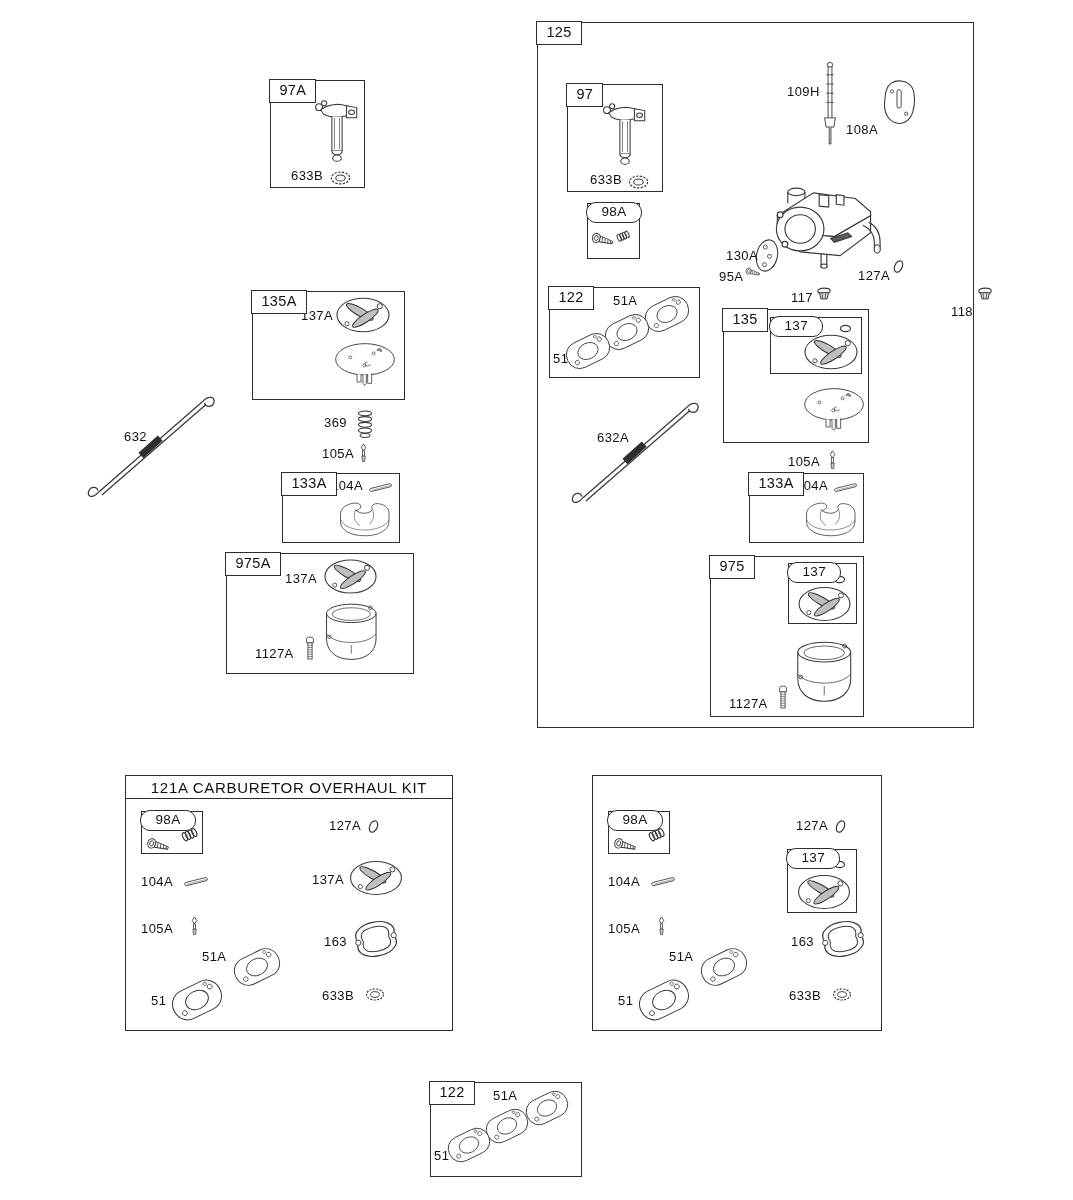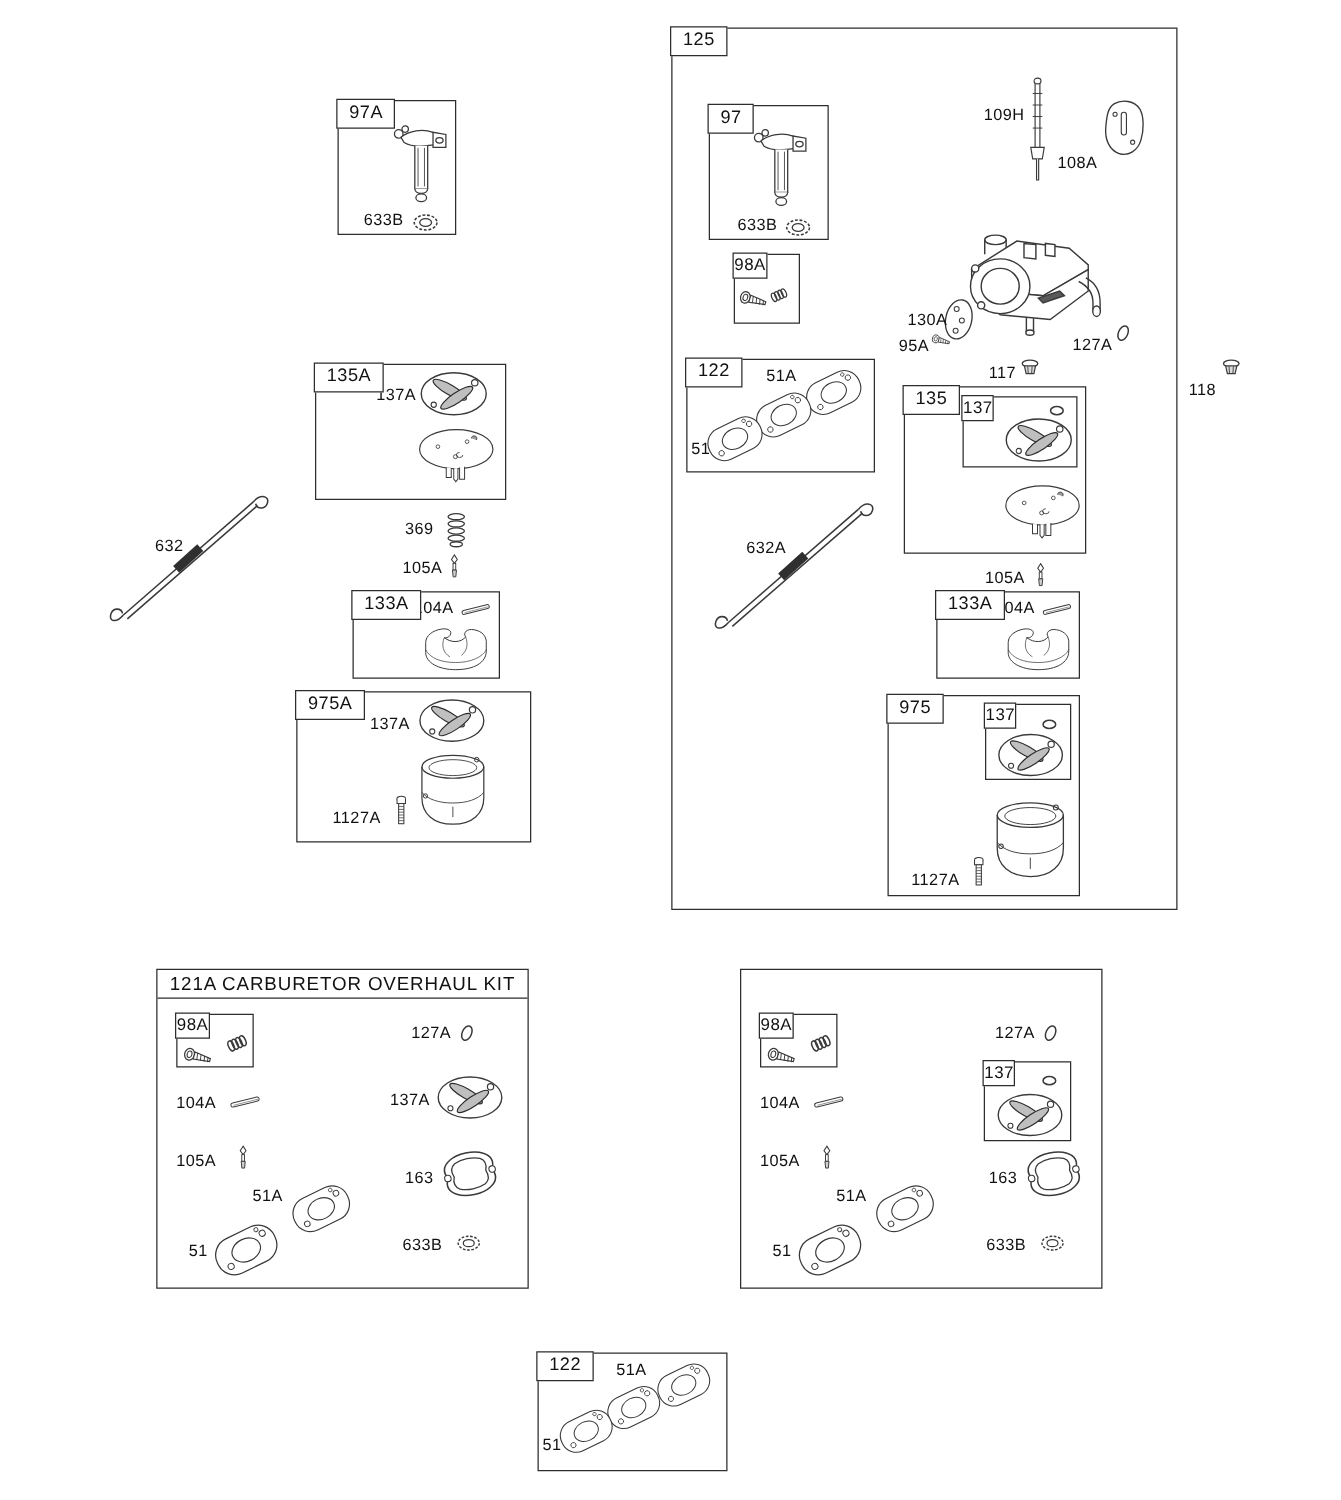--- a/index.html
+++ b/index.html
@@ -2,21 +2,21 @@
 <html><head>
 <meta charset="utf-8">
 <style>
   * { box-sizing: border-box; margin: 0; padding: 0; }
   html,body { background:#fff; }
   body { width:1073px; height:1200px; position:relative; font-family:"Liberation Sans", sans-serif; color:#111; }
   #canvas { position:absolute; left:0; top:0; width:1073px; height:1200px; background:#fff; overflow:hidden; }
   .box { position:absolute; border:1.6px solid #2d2d2d; background:#fff; }
   .tag { position:absolute; left:-1.6px; top:-1.6px; border:1.6px solid #2d2d2d; background:#fff;
          font-size:14.5px; letter-spacing:.4px; line-height:1; padding:3px 9px 4px; white-space:nowrap; z-index:3; }
-  .tag.small { font-size:13.5px; padding:2px 0 3px; }
+  .tag.small { font-size:13.5px; padding:2px 14px 3px;border-radius:10px; }
   .plabel { position:absolute; font-size:13px; letter-spacing:.4px; line-height:1; white-space:nowrap; z-index:2; }
   .kit-title { position:absolute; left:0; right:0; top:0; height:23px; border-bottom:1.6px solid #2d2d2d;
                display:flex; align-items:center; justify-content:center; font-size:15px; letter-spacing:.7px; }
   svg.part { position:absolute; overflow:visible; z-index:1; }
 </style>
 </head>
 <body>
 
 <div id="canvas">
 
@@ -238,38 +238,38 @@
     <div class="tag">133A</div>
     <span class="plabel" style="left:48px;top:5px">104A</span>
     <svg class="part" style="left:84px;top:5px;width:27px;height:17px">
         <use href="#s-pin"></use>
       </svg>
     <svg class="part" style="left:53px;top:20px;width:57px;height:47px">
         <use href="#s-cup"></use>
       </svg>
   </div>
 
-  <div class="box" style="left:237px;top:553px;width:188px;height:121px">
+  <div class="box" style="left:226px;top:553px;width:188px;height:121px">
     <div class="tag">975A</div>
     <span class="plabel" style="left:58px;top:18px">137A</span>
     <svg class="part" style="left:96px;top:4px;width:55px;height:37px">
         <use href="#s-spider"></use>
       </svg>
     <svg class="part" style="left:96px;top:41px;width:58px;height:75px">
         <use href="#s-bowl"></use>
       </svg>
     <span class="plabel" style="left:28px;top:93px">1127A</span>
     <svg class="part" style="left:77px;top:81px;width:12px;height:28px">
         <use href="#s-bolt"></use>
       </svg>
   </div>
 
   
 
-  <div class="box" style="left:537px;top:22px;width:405px;height:706px">
+  <div class="box" style="left:537px;top:22px;width:437px;height:706px">
     <div class="tag">125</div>
 
     <div class="box" style="left:29px;top:61px;width:96px;height:108px">
       <div class="tag">97</div>
       <svg class="part" style="left:33px;top:14px;width:48px;height:72px">
           <use href="#s-nvalve"></use>
         </svg>
       <span class="plabel" style="left:22px;top:88px">633B</span>
       <svg class="part" style="left:60px;top:90px;width:21px;height:14px">
           <use href="#s-washer"></use>
@@ -392,21 +392,21 @@
     </div>
   </div>
 
   <span class="plabel" style="left:951px;top:305px">118</span>
   <svg class="part" style="left:977px;top:287px;width:16px;height:14px">
       <use href="#s-plug"></use>
     </svg>
 
   
 
-  <div class="box" style="left:125px;top:775px;width:298px;height:256px">
+  <div class="box" style="left:125px;top:775px;width:328px;height:256px">
     <div class="kit-title">121A CARBURETOR OVERHAUL KIT</div>
     <div class="box" style="left:15px;top:35px;width:62px;height:43px">
       <div class="tag small">98A</div>
       <svg class="part" style="left:4px;top:25px;width:26px;height:17px">
           <use href="#s-screw"></use>
         </svg>
       <svg class="part" style="left:37px;top:14px;width:22px;height:17px">
           <use href="#s-coil"></use>
         </svg>
     </div>

